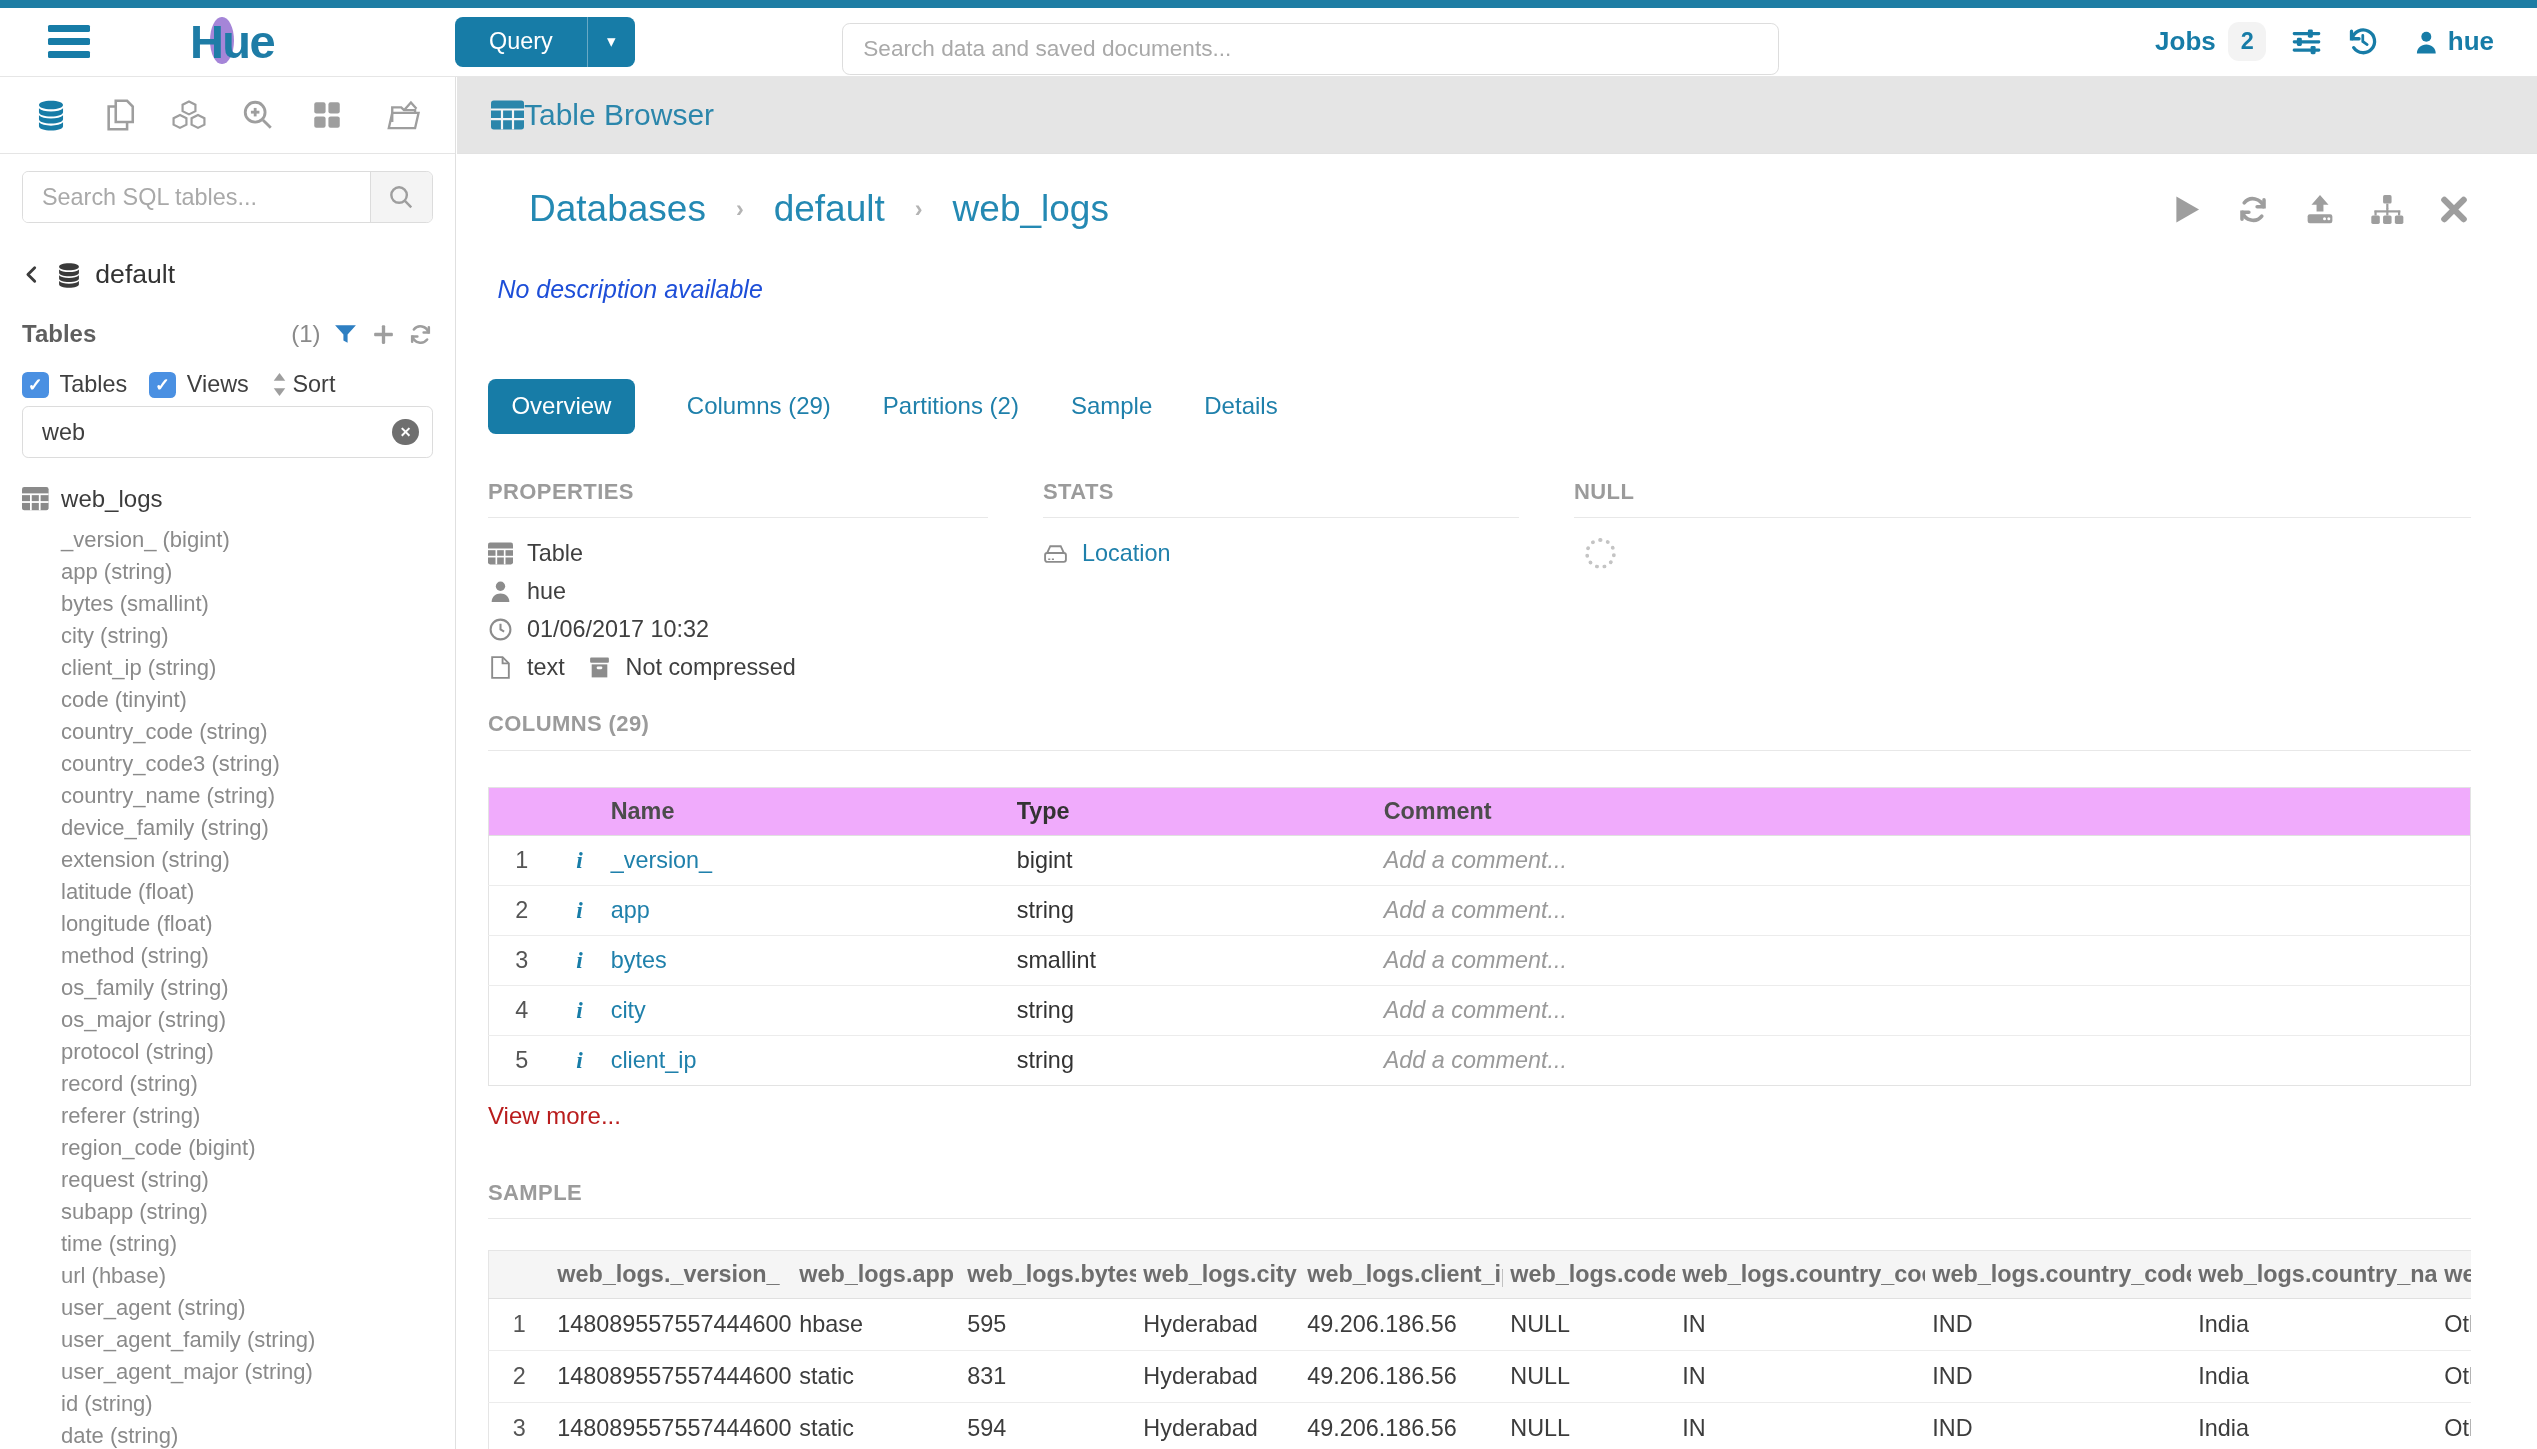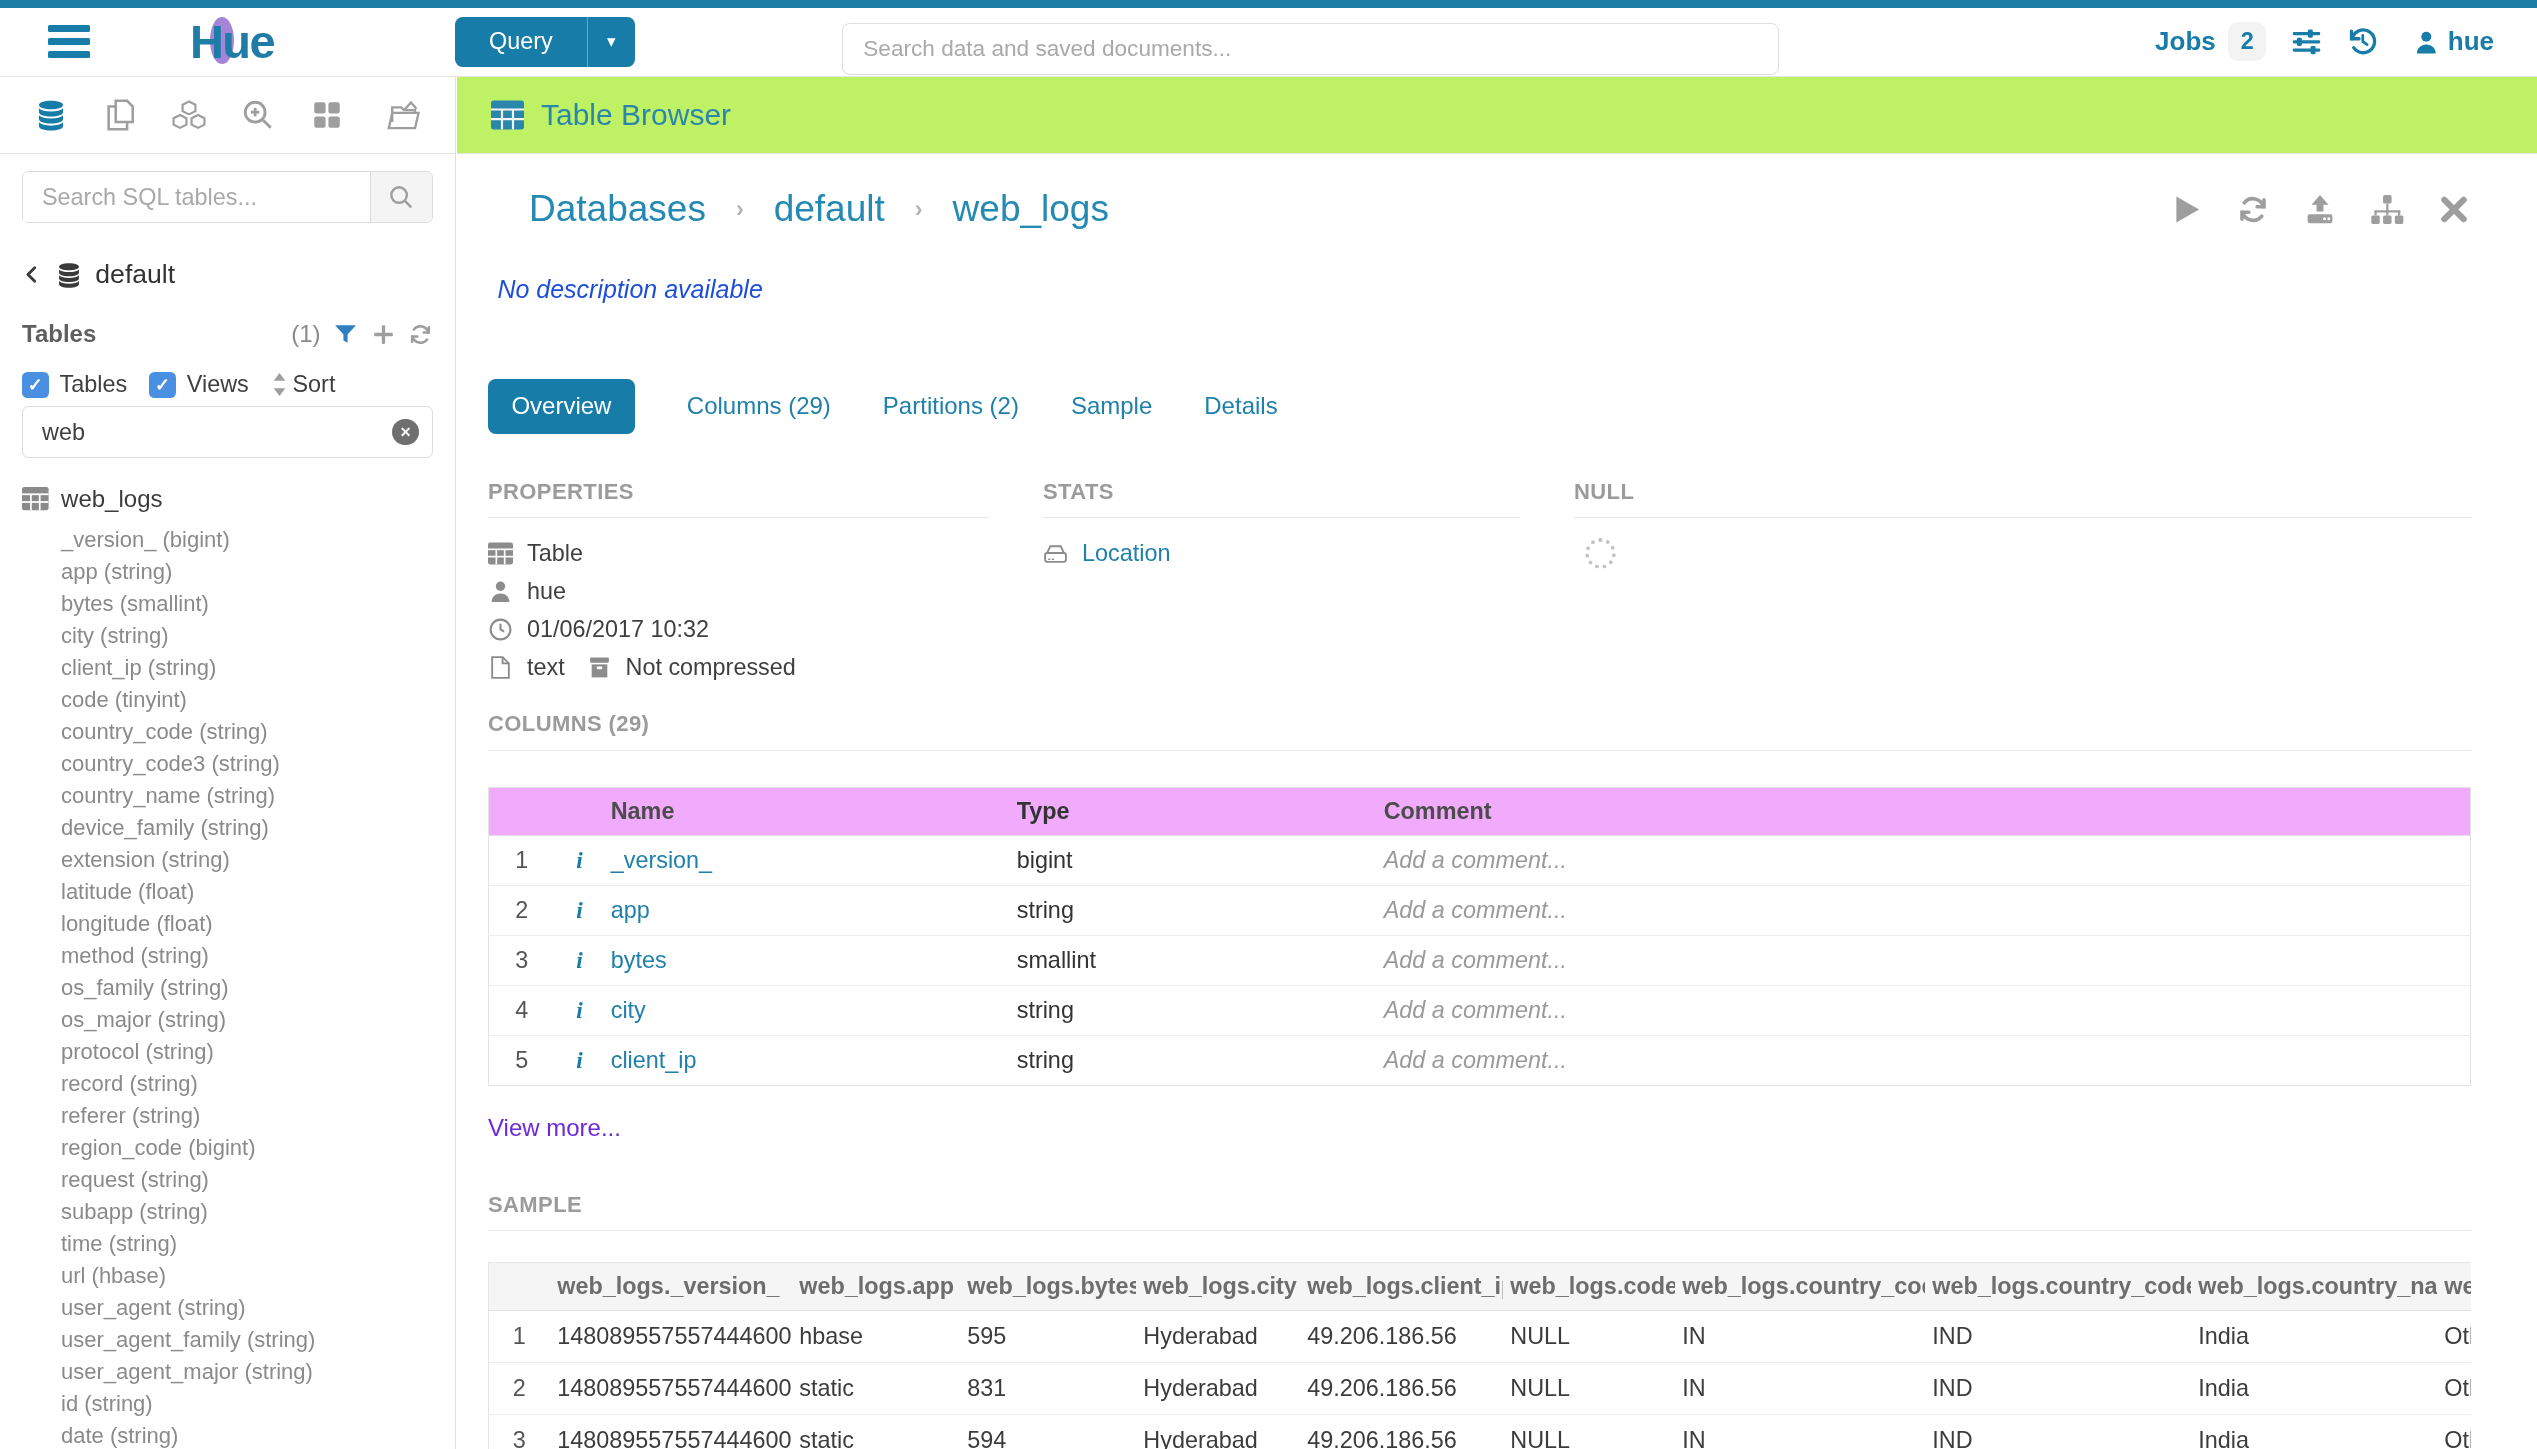--- a/index.html
+++ b/index.html
@@ -77,22 +77,22 @@
     display:flex; align-items:center; justify-content:center; cursor:pointer; }
   .tree { margin-top:26.6px; }
   .tree-table { display:flex; align-items:center; gap:12.5px; font-size:24px; color:#3c3c3c; cursor:pointer; }
   .tree-table .tico { width:26.6px; height:23.4px; color:#8a8a8a; display:inline-flex; }
   .tree-table svg { width:100%; height:100%; }
   .tree-cols { margin-top:11px; padding-left:39px; font-size:22px; color:#8a8a8a; }
   .tree-cols div { height:32px; line-height:32px; white-space:nowrap; cursor:pointer; }
 
   
   .main { position:absolute; left:457px; top:77px; right:0; bottom:0; overflow:hidden; }
-  .app-bar { height:77px; background:#bef264; border-bottom:0.8px solid #e2e2e2;
-    display:flex; align-items:center; gap:17px; padding:0 34px; }
+  .app-bar { height:77px; background:#e5e5e5; border-bottom:0.8px solid #e2e2e2;
+    display:flex; align-items:center; padding:0 34px; }
   .app-bar .tbl-ico { width:33px; height:30px; color:#2b86ab; display:inline-flex; }
   .app-bar .tbl-ico svg { width:100%; height:100%; }
   .app-bar .title { font-size:30px; color:#2b86ab; }
   .content { position:relative; padding:0 66px 0 31px; }
   .crumb-row { margin-top:34px; display:flex; align-items:center; }
   .crumbs { margin-left:41px; display:flex; align-items:center; gap:30px; font-size:37px; }
   .crumbs a { color:#2489b3; }
   .crumbs .sep { color:#b4b4b4; font-size:23.4px; font-weight:bold; }
   .actions { margin-left:auto; display:flex; align-items:center; gap:33px; color:#9e9e9e; }
   .actions .aicon { width:34px; height:33px; display:inline-flex; cursor:pointer; }
@@ -126,21 +126,21 @@
   .cols-table td { height:50px; padding:0 6.2px; }
   .cols-table tbody tr { border-top:0.8px solid #ececec; }
   .cols-table .c-num { width:66px; text-align:center; color:#555; padding:0; }
   .cols-table .c-info { width:50px; text-align:center; }
   .cols-table .c-name { width:406px; }
   .cols-table .c-type { width:367px; color:#333; }
   .cols-table td.c-name a { color:#1f80ab; }
   .cols-table .c-comment { font-style:italic; color:#9a9a9a; cursor:text; }
   .info-i { font-family:"Liberation Serif", serif; font-weight:bold; font-style:italic;
     color:#177ca7; font-size:23.4px; cursor:pointer; }
-  .view-more { display:inline-block; margin-top:28px; color:#6d28d9; font-size:24px; }
+  .view-more { display:inline-block; margin-top:16px; color:#b91c1c; font-size:24px; }
 
   .sample-wrap { margin-top:31px; width:100%; overflow:hidden; }
   table.sample-table { width:2249px; table-layout:fixed; border-collapse:collapse; font-size:23.4px;
     border:0.8px solid #e5e5e5; }
   .sample-table th { background:#f5f5f5; height:48px; text-align:left; font-weight:bold; color:#6d6d6d;
     border-bottom:0.8px solid #e0e0e0; padding:0 7.8px; white-space:nowrap; overflow:hidden; }
   .sample-table td { height:52px; padding:0 7.8px; color:#3c3c3c; white-space:nowrap; overflow:hidden; }
   .sample-table tbody tr { border-top:0.8px solid #ececec; }
   .sample-table tbody tr:last-child { border-bottom:0.8px solid #ececec; }
   .sample-table .s-num { text-align:center; color:#555; padding:0; }

